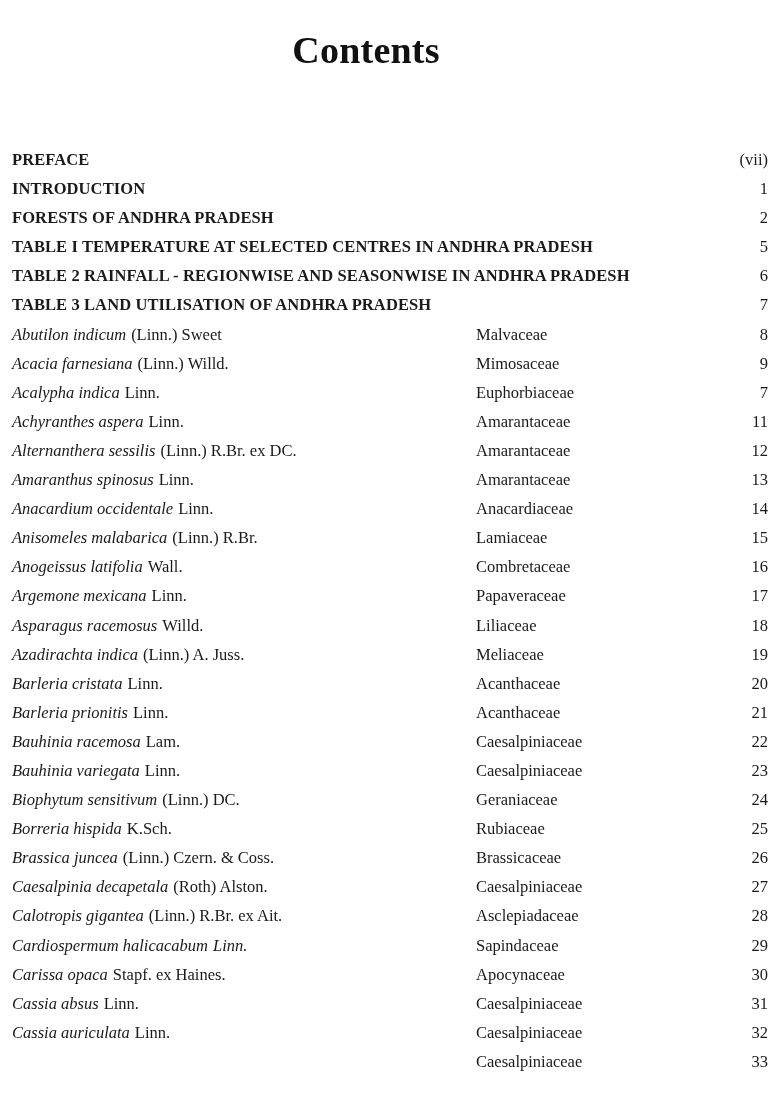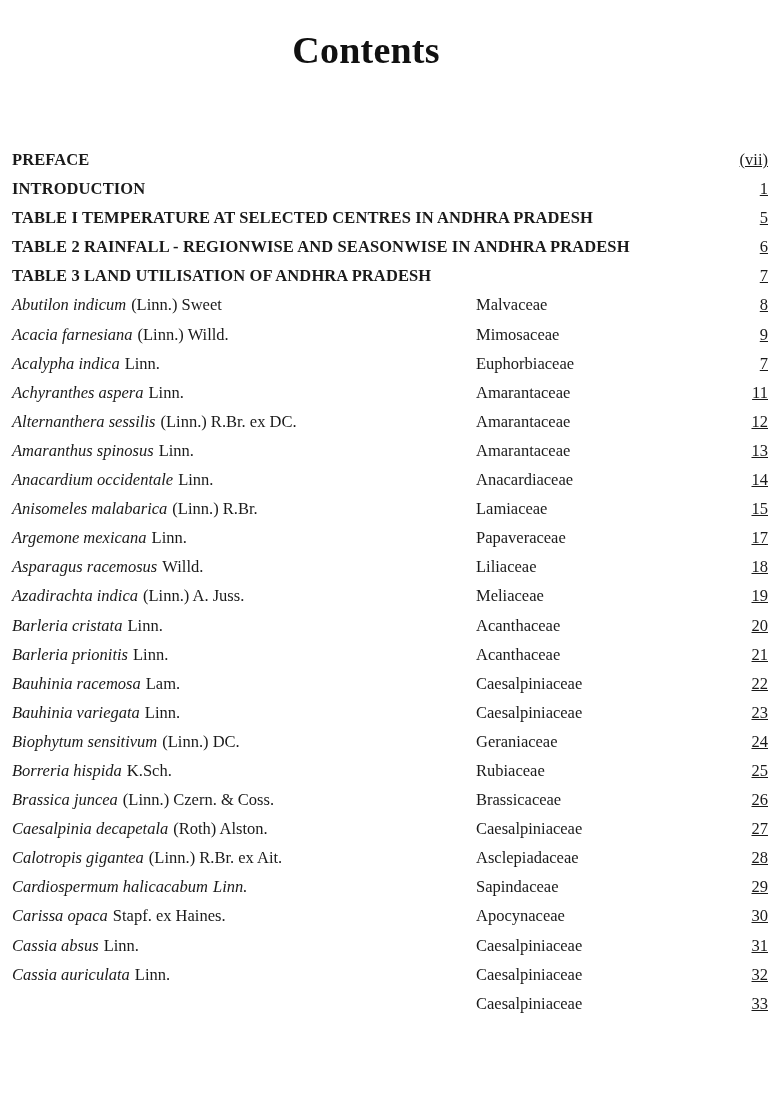--- a/index.html
+++ b/index.html
@@ -13,40 +13,44 @@
       text-align: center; font-weight: bold; font-size: 38px;
       letter-spacing: 0.2px; color: #111;
     }
     .toc { position: absolute; left: 12px; top: 145px; width: 756px; }
     .row {
       position: relative; height: 29.1px; line-height: 29.1px;
       font-size: 16.5px; white-space: nowrap;
     }
     .row .entry { position: absolute; left: 0; top: 0; }
     .row .family { position: absolute; left: 464px; top: 0; }
-    .row .page { position: absolute; right: 0; top: 0; text-align: right; text-decoration: underline; }
+    .row .page { position: absolute; right: 0; top: 0; text-align: right; }
     .caps { letter-spacing: 0.1px; font-weight: bold; }
     .sci { font-style: italic; }
     .auth { margin-left: 5px; }
     .auth.italic { font-style: italic; }
   </style>
 </head>
 <body>
 
 <div class="title">Contents</div>
 
 <div class="toc">
 
   <div class="row">
     <span class="entry caps">PREFACE</span>
     <span class="page">(vii)</span>
   </div>
   <div class="row">
     <span class="entry caps">INTRODUCTION</span>
     <span class="page">1</span>
+  </div>
+  <div class="row">
+    <span class="entry caps">FORESTS OF  ANDHRA PRADESH</span>
+    <span class="page">2</span>
   </div>
   <div class="row">
     <span class="entry caps">TABLE I TEMPERATURE  AT SELECTED CENTRES IN  ANDHRA PRADESH</span>
     <span class="page">5</span>
   </div>
   <div class="row">
     <span class="entry caps">TABLE 2 RAINFALL - REGIONWISE  AND SEASONWISE IN  ANDHRA PRADESH</span>
     <span class="page">6</span>
   </div>
   <div class="row">
@@ -86,20 +90,25 @@
   </div>
   <div class="row">
     <span class="entry"><span class="sci">Anacardium occidentale</span><span class="auth">Linn.</span></span>
     <span class="family">Anacardiaceae</span>
     <span class="page">14</span>
   </div>
   <div class="row">
     <span class="entry"><span class="sci">Anisomeles malabarica</span><span class="auth">(Linn.) R.Br.</span></span>
     <span class="family">Lamiaceae</span>
     <span class="page">15</span>
+  </div>
+  <div class="row">
+    <span class="entry"><span class="sci">Anogeissus latifolia</span><span class="auth">Wall.</span></span>
+    <span class="family">Combretaceae</span>
+    <span class="page">16</span>
   </div>
   <div class="row">
     <span class="entry"><span class="sci">Argemone mexicana</span><span class="auth">Linn.</span></span>
     <span class="family">Papaveraceae</span>
     <span class="page">17</span>
   </div>
   <div class="row">
     <span class="entry"><span class="sci">Asparagus racemosus</span><span class="auth">Willd.</span></span>
     <span class="family">Liliaceae</span>
     <span class="page">18</span>

